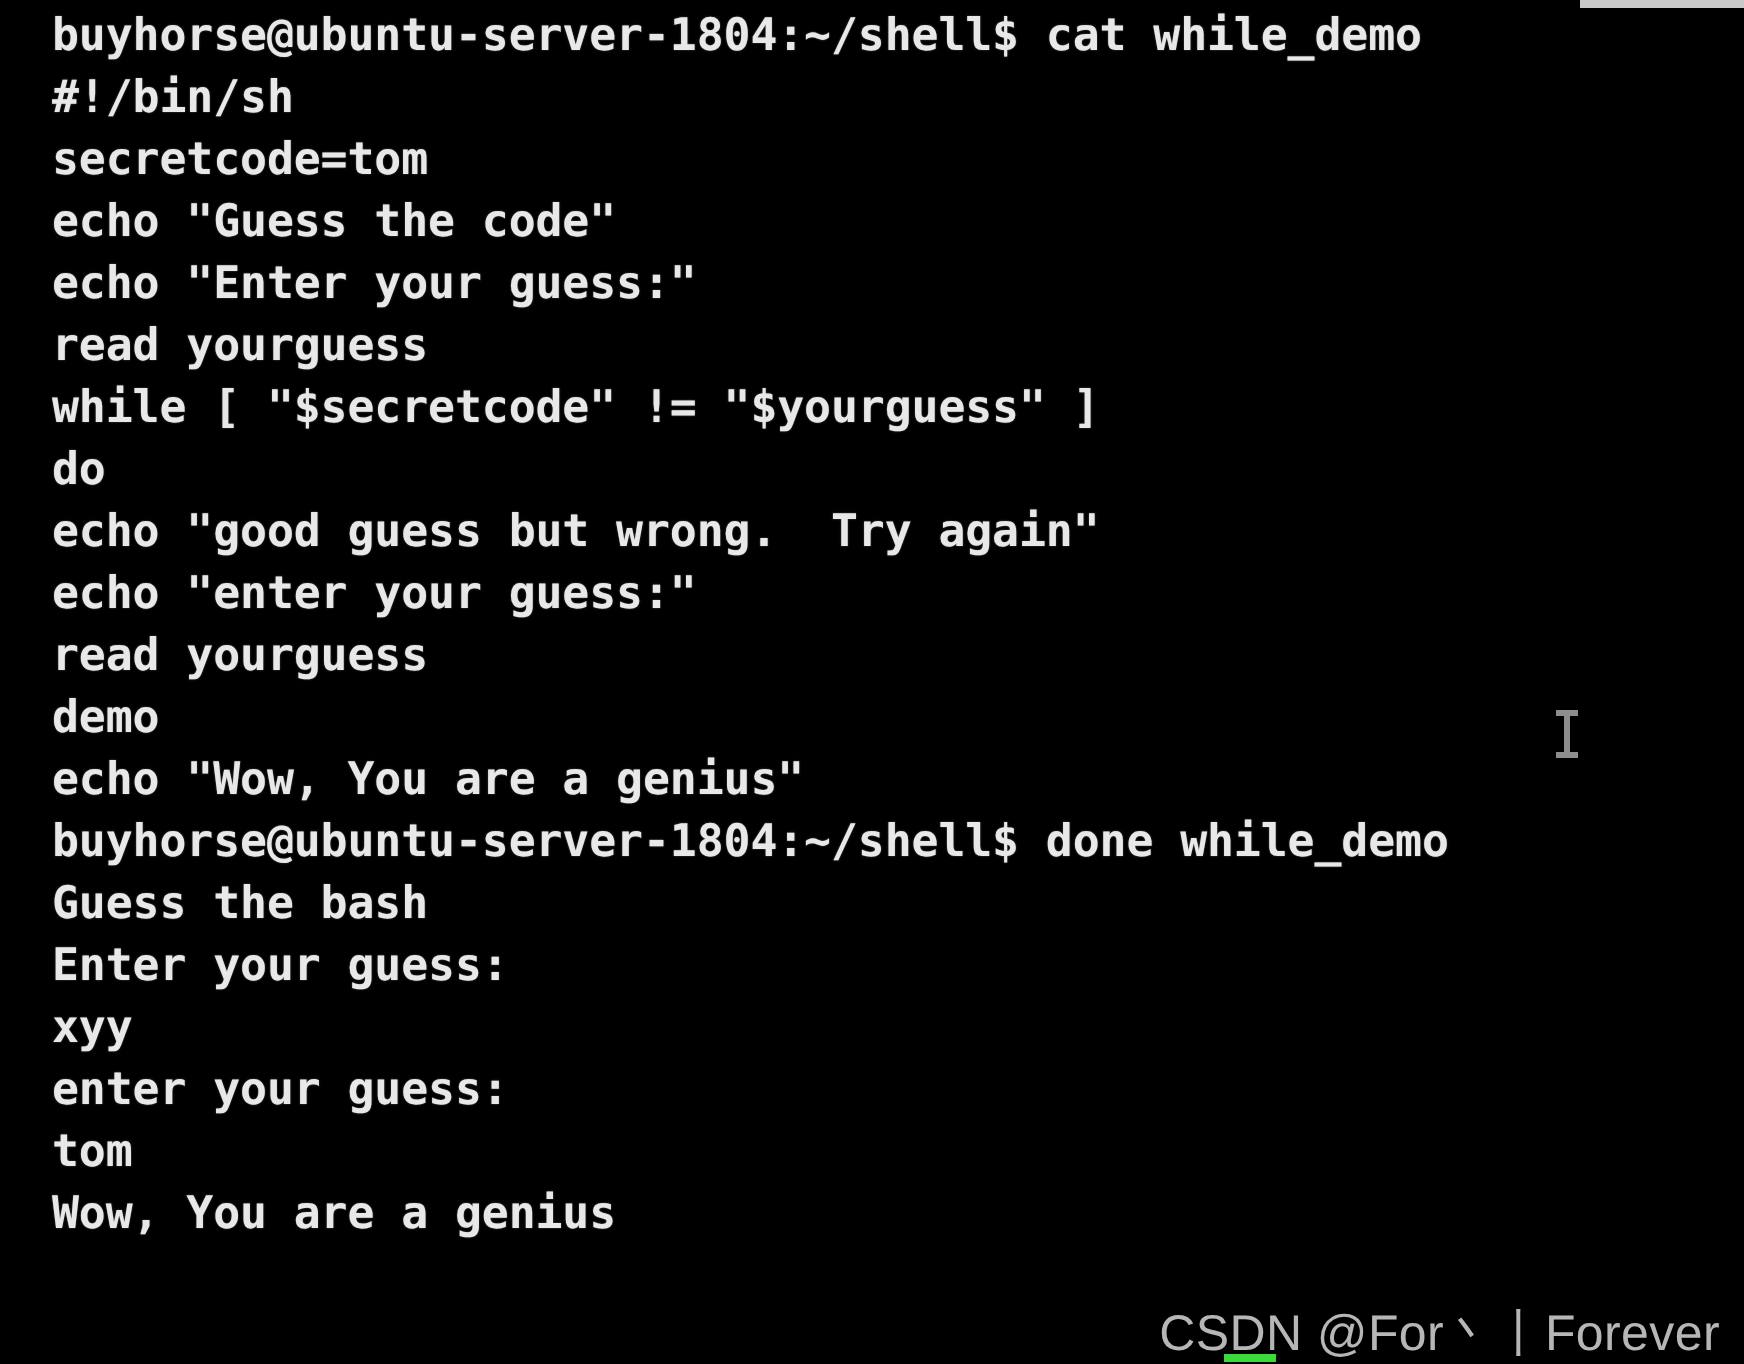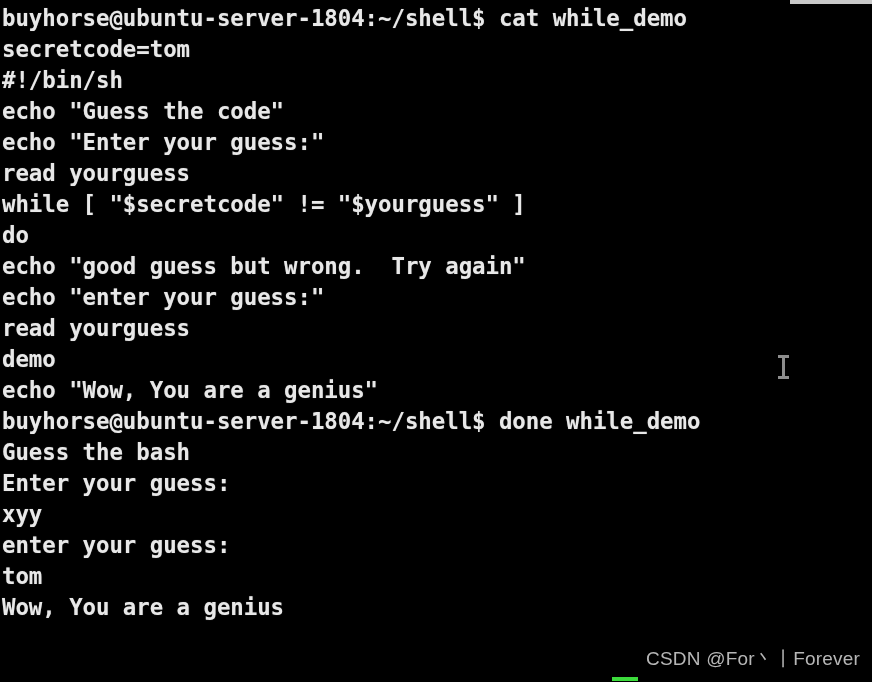--- a/index.html
+++ b/index.html
@@ -46,20 +46,21 @@
     display: block;
     color: #e8e8e8;
     font-family: "DejaVu Sans Mono", "Liberation Mono", monospace;
     font-size: 22.4px;
     font-weight: bold;
     line-height: 31px;
     height: 31px;
     letter-spacing: -0.05px;
     white-space: pre;
     text-shadow: 0 0 1px rgba(255,255,255,0.35);
+    margin-left: 24px;
   }
 
   
   #text-cursor {
     position: absolute;
     left: 778px;
     top: 355px;
     width: 11px;
     height: 24px;
   }
@@ -79,24 +80,24 @@
     height: 3px;
     background: #8d8d8d;
   }
   #text-cursor .cap-top { top: 0; }
   #text-cursor .cap-bottom { bottom: 0; }
 
   
   #watermark {
     position: absolute;
     right: 12px;
-    bottom: 12px;
+    bottom: 4px;
     color: #b6b6b6;
     font-family: "Liberation Sans", "DejaVu Sans", sans-serif;
-    font-size: 19px;
+    font-size: 25px;
     line-height: 22px;
     white-space: pre;
     letter-spacing: 0.2px;
   }
 
   
   #bottom-green-marker {
     position: absolute;
     left: 612px;
     bottom: 1px;
@@ -107,22 +108,22 @@
 </style>
 </head>
 <body>
 
 <div id="terminal">
 
   <div id="top-edge-bar"></div>
 
   <div id="console">
     <span class="line">buyhorse@ubuntu-server-1804:~/shell$ cat while_demo</span>
+    <span class="line">#!/bin/sh</span>
     <span class="line">secretcode=tom</span>
-    <span class="line">#!/bin/sh</span>
     <span class="line">echo "Guess the code"</span>
     <span class="line">echo "Enter your guess:"</span>
     <span class="line">read yourguess</span>
     <span class="line">while [ "$secretcode" != "$yourguess" ]</span>
     <span class="line">do</span>
     <span class="line">echo "good guess but wrong.  Try again"</span>
     <span class="line">echo "enter your guess:"</span>
     <span class="line">read yourguess</span>
     <span class="line">demo</span>
     <span class="line">echo "Wow, You are a genius"</span>

